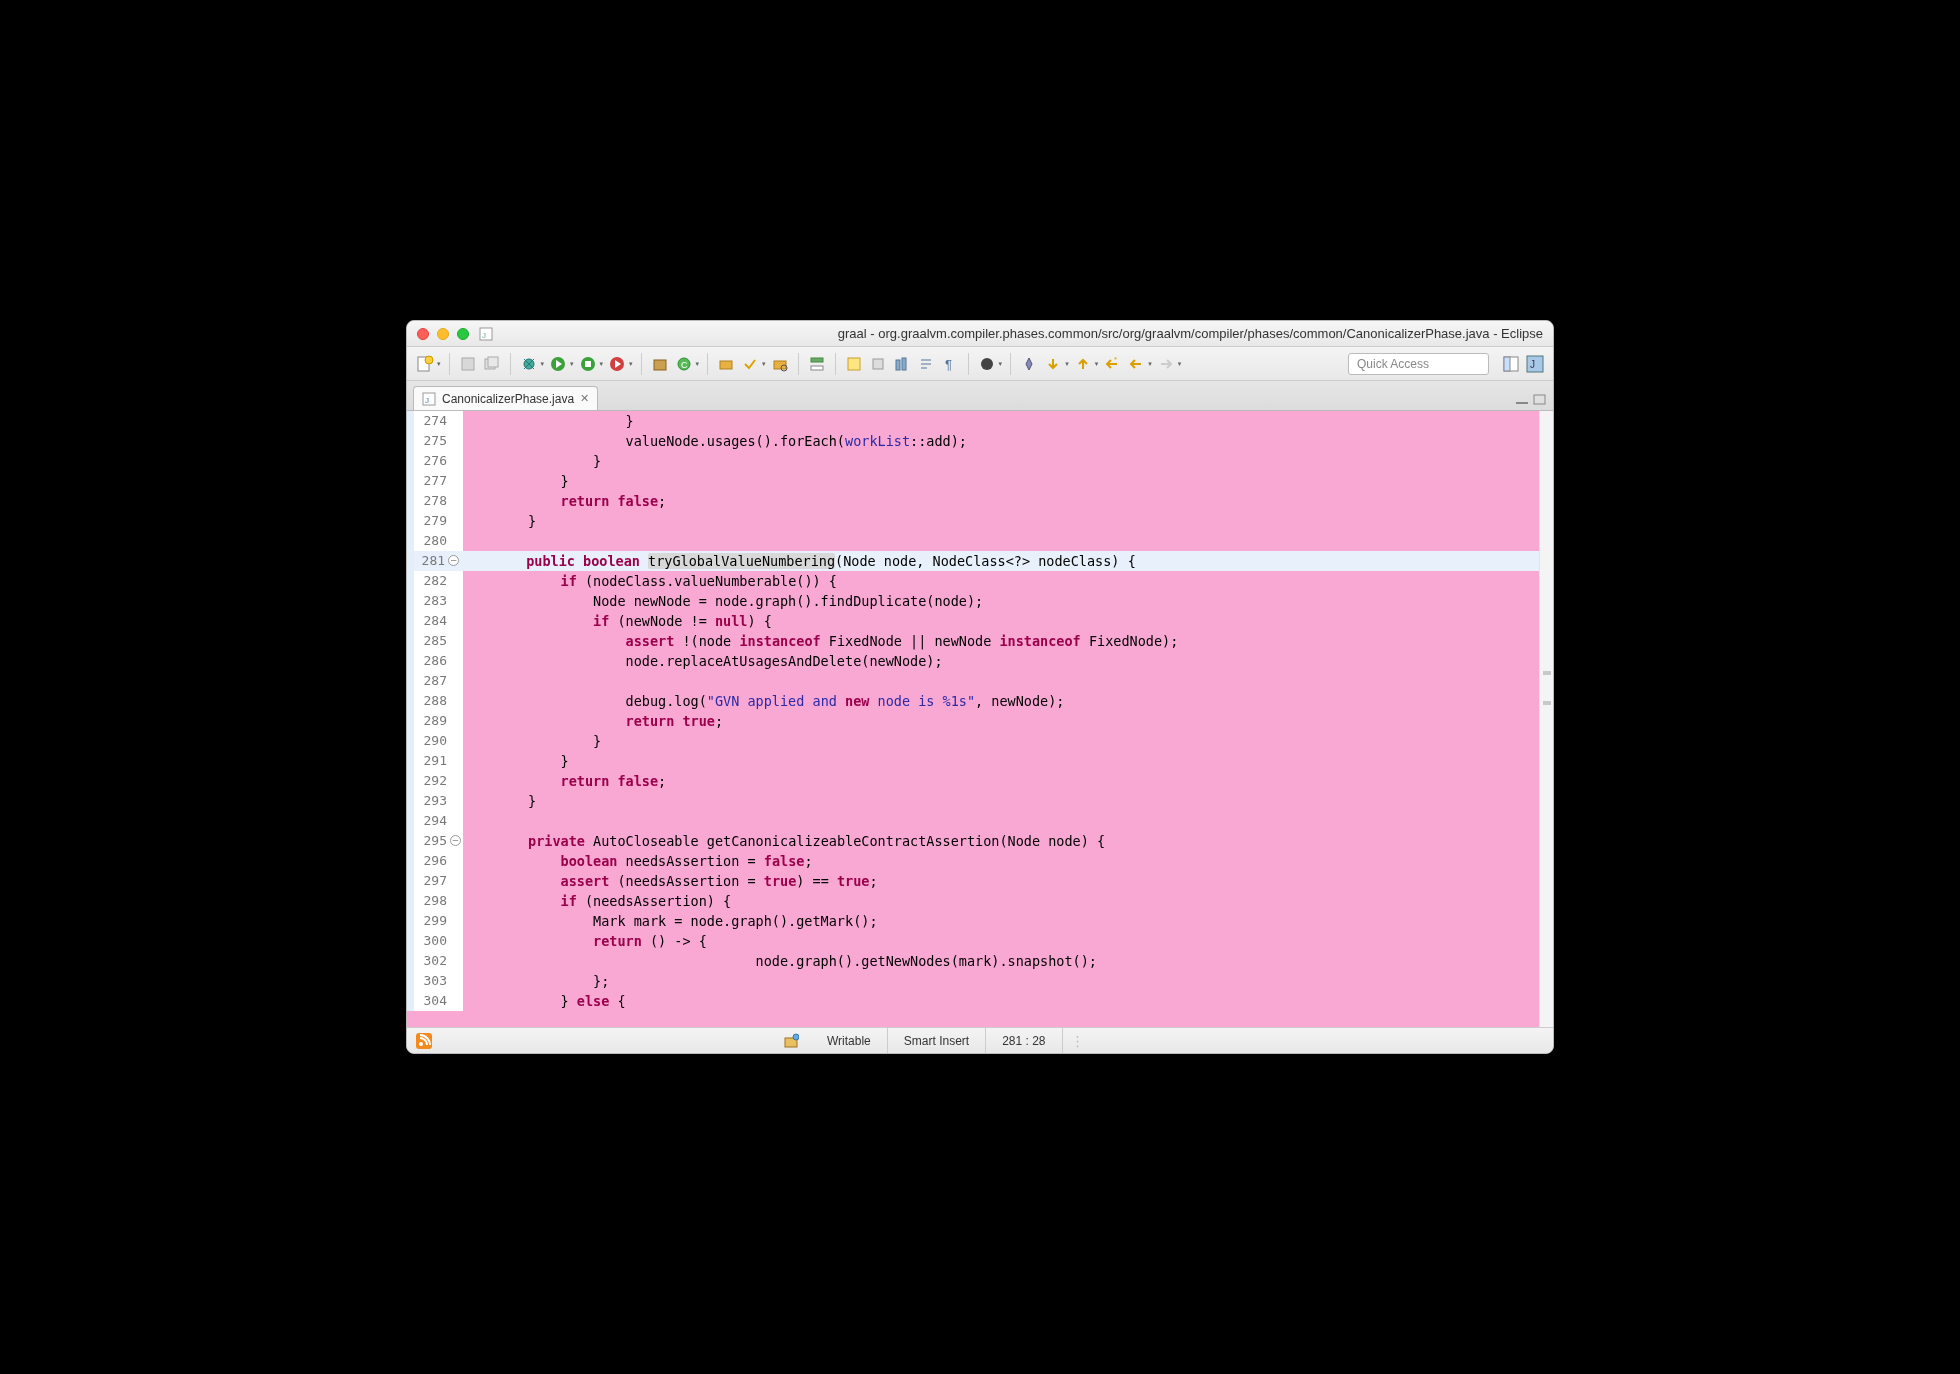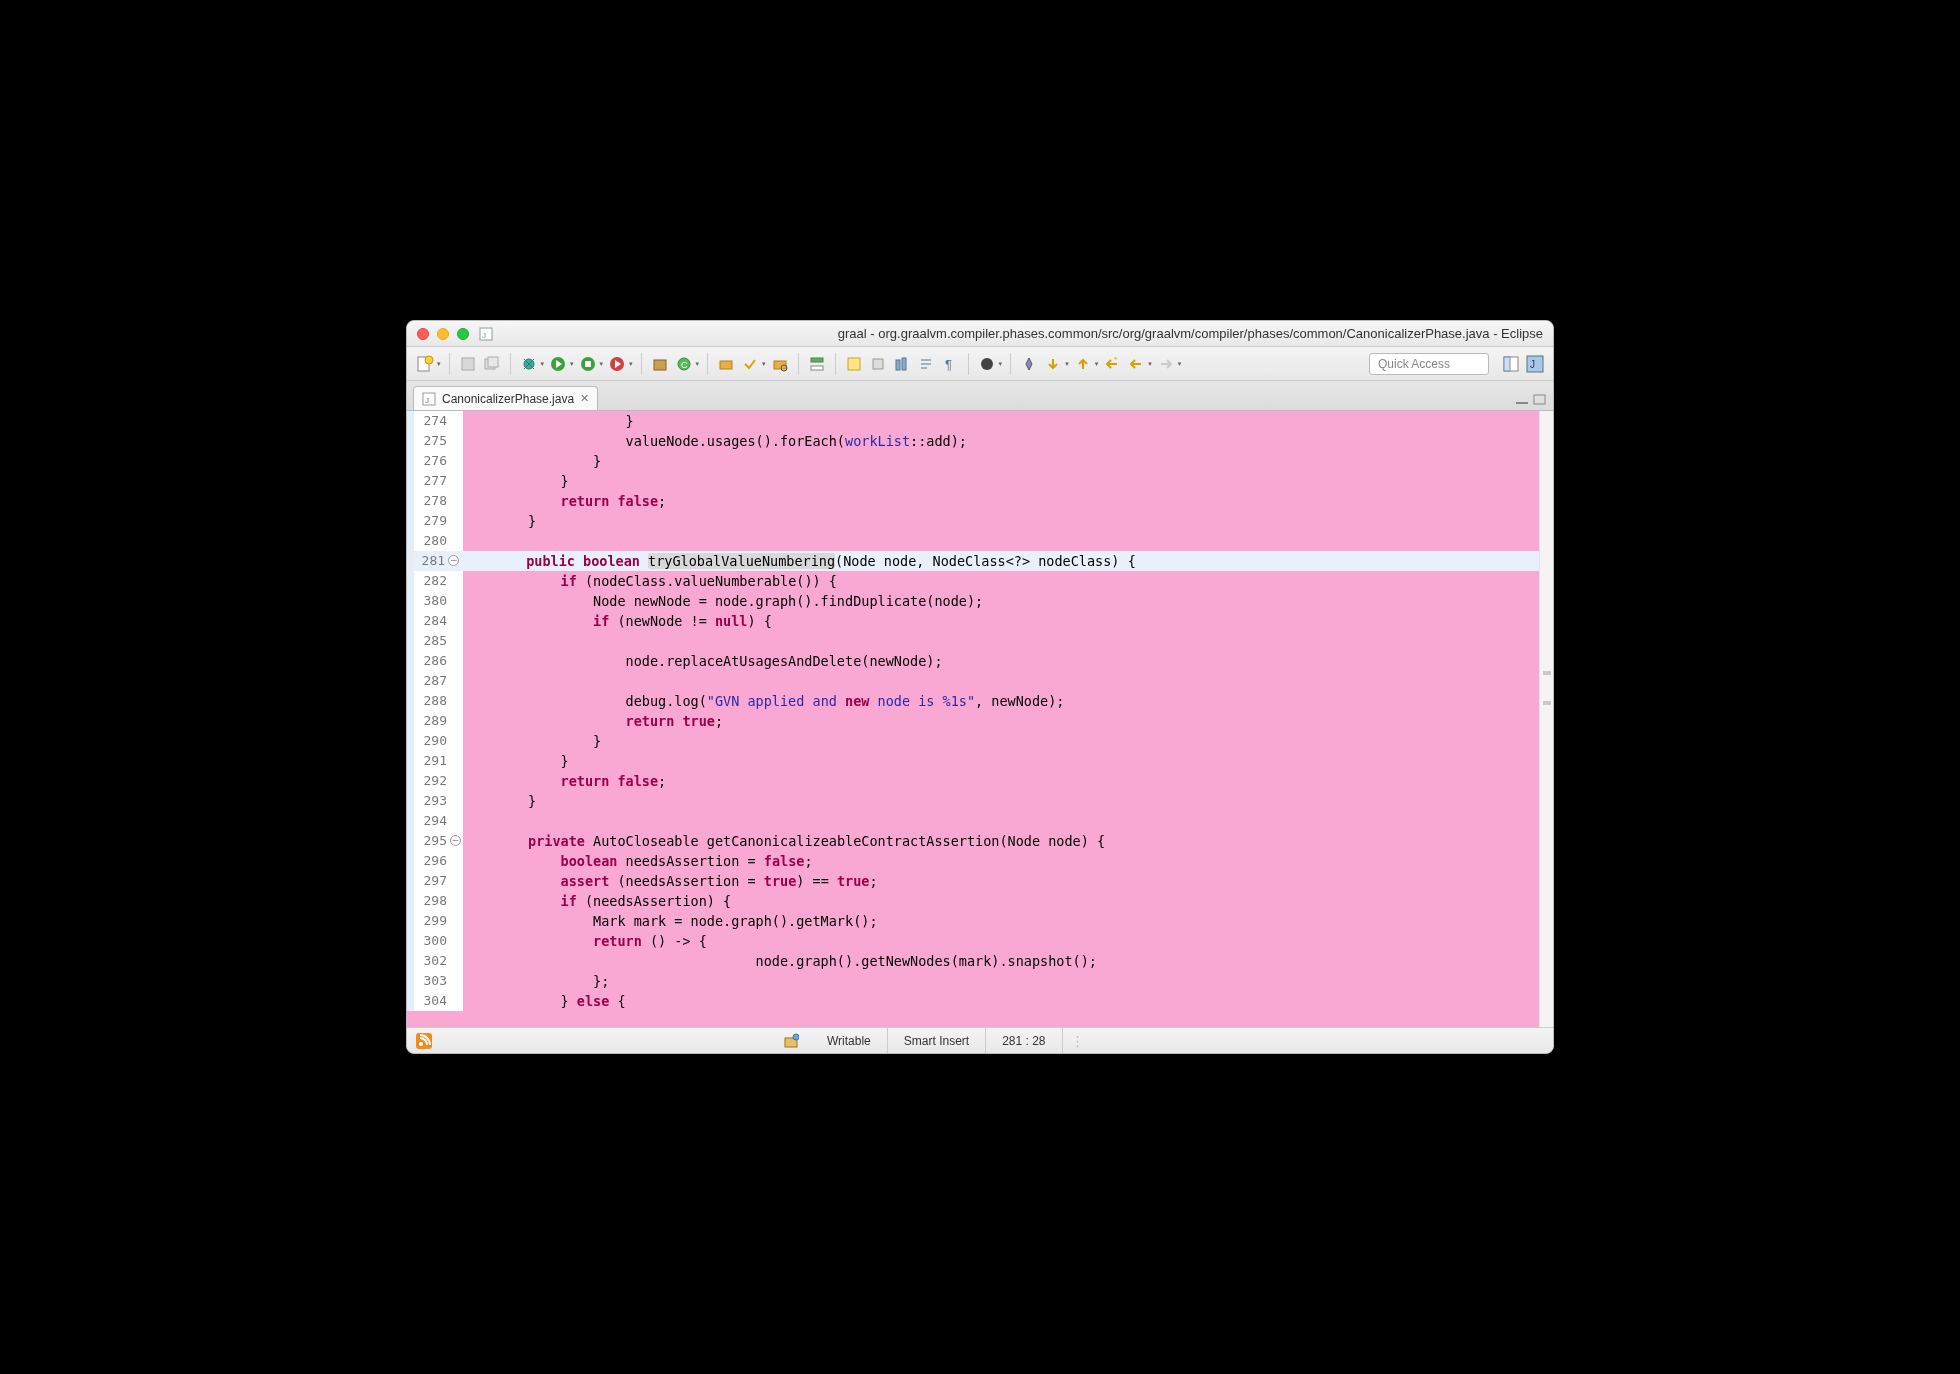--- a/index.html
+++ b/index.html
@@ -45,21 +45,21 @@
     align-items: center;
     padding: 0 8px;
     gap: 4px;
     border-bottom: 1px solid #ccc;
   }
   .tool { width:20px; height:20px; display:inline-flex; align-items:center; justify-content:center; }
   .sep { width:1px; height:22px; background:#ccc; margin:0 4px;}
   .dd { font-size:7px; color:#666; margin-left:-2px;}
   .quick-access {
     margin-left:auto; margin-right:8px;
-    height:22px; width:120px; background:#fff; border:1px solid #bbb;
+    height:22px; width:141px; background:#fff; border:1px solid #bbb;
     border-radius:3px; display:flex; align-items:center; padding:0 8px;
     font-size:12px; color:#888;
   }
   
   .tabbar {
     height: 30px;
     background: linear-gradient(#e6e6e6,#dcdcdc);
     display:flex; align-items:flex-end;
     padding: 0 6px;
     border-bottom:1px solid #bbb;
@@ -384,29 +384,30 @@
         </div>
         <div class="line hl">
           <div class="lineno hl">281<div class="fold-marker">–</div></div>
           <div class="codecell">        <span class="kw">public</span> <span class="kw">boolean</span> <span class="hlspan">tryGlobalValueNumbering</span>(Node node, NodeClass&lt;?&gt; nodeClass) {</div>
         </div>
         <div class="line">
           <div class="lineno">282</div>
           <div class="codecell">            <span class="kw">if</span> (nodeClass.valueNumberable()) {</div>
         </div>
         <div class="line">
-          <div class="lineno">380</div>
+          <div class="lineno">283</div>
           <div class="codecell">                Node newNode = node.graph().findDuplicate(node);</div>
         </div>
         <div class="line">
           <div class="lineno">284</div>
           <div class="codecell">                <span class="kw">if</span> (newNode != <span class="kw">null</span>) {</div>
         </div>
         <div class="line">
           <div class="lineno">285</div>
+          <div class="codecell">                    <span class="kw">assert</span> !(node <span class="kw">instanceof</span> FixedNode || newNode <span class="kw">instanceof</span> FixedNode);</div>
         </div>
         <div class="line">
           <div class="lineno">286</div>
           <div class="codecell">                    node.replaceAtUsagesAndDelete(newNode);</div>
         </div>
         <div class="line">
           <div class="lineno">287</div>
         </div>
         <div class="line">
           <div class="lineno">288</div>

